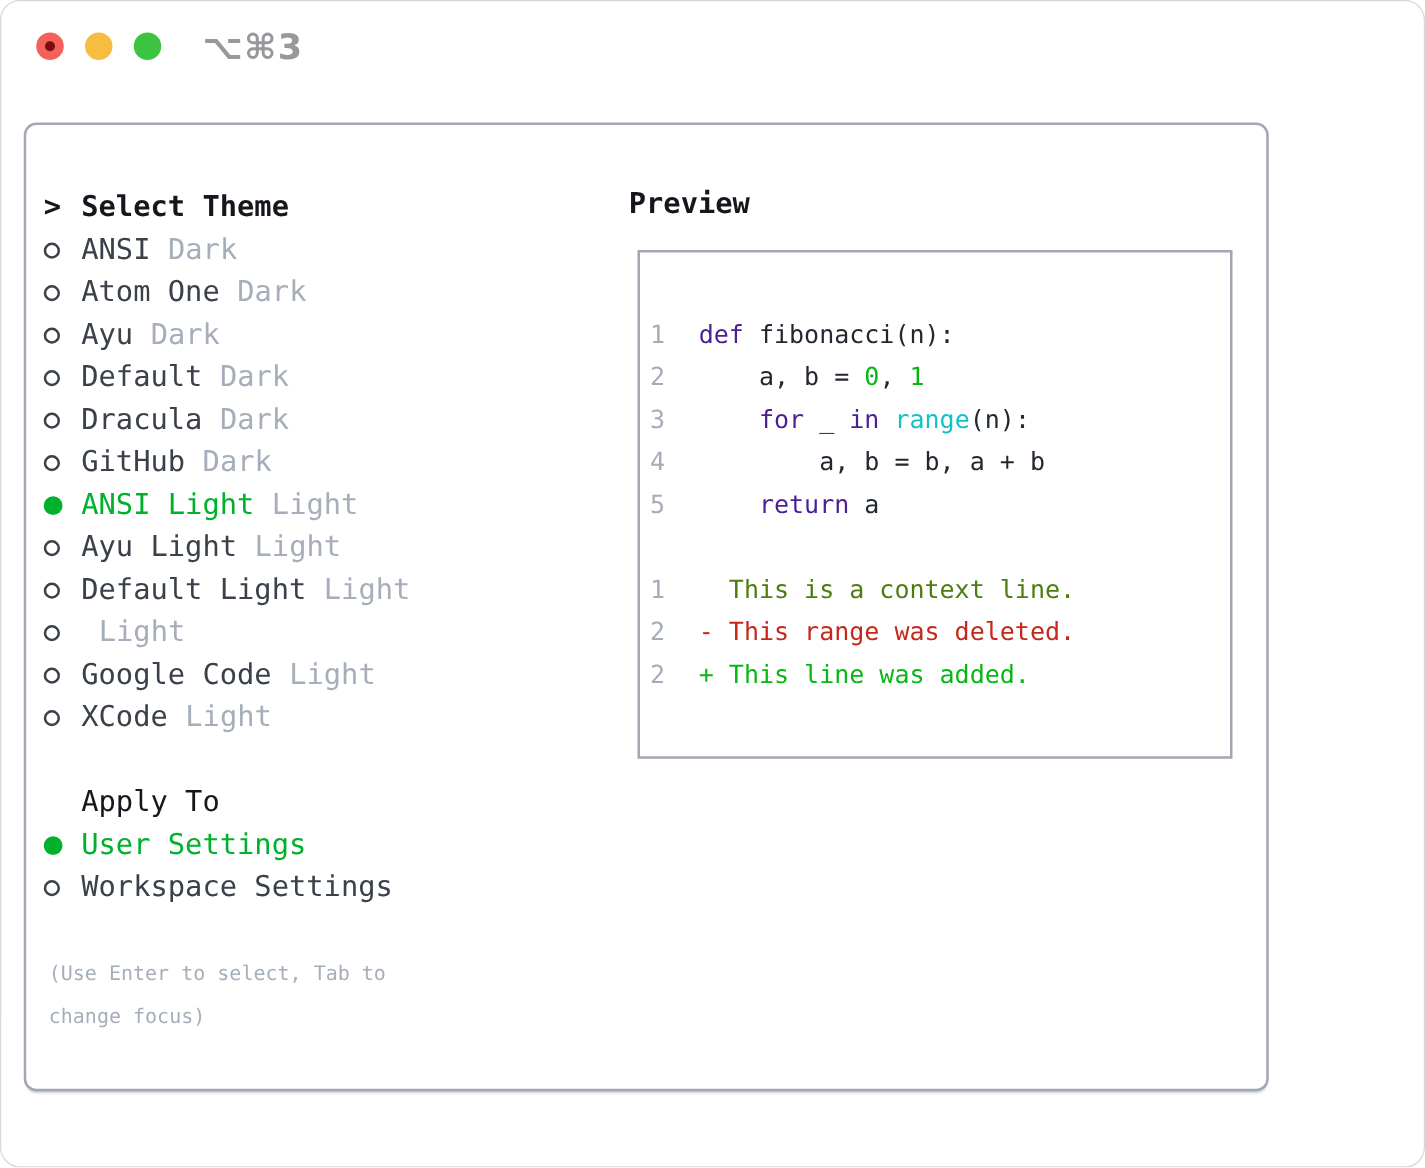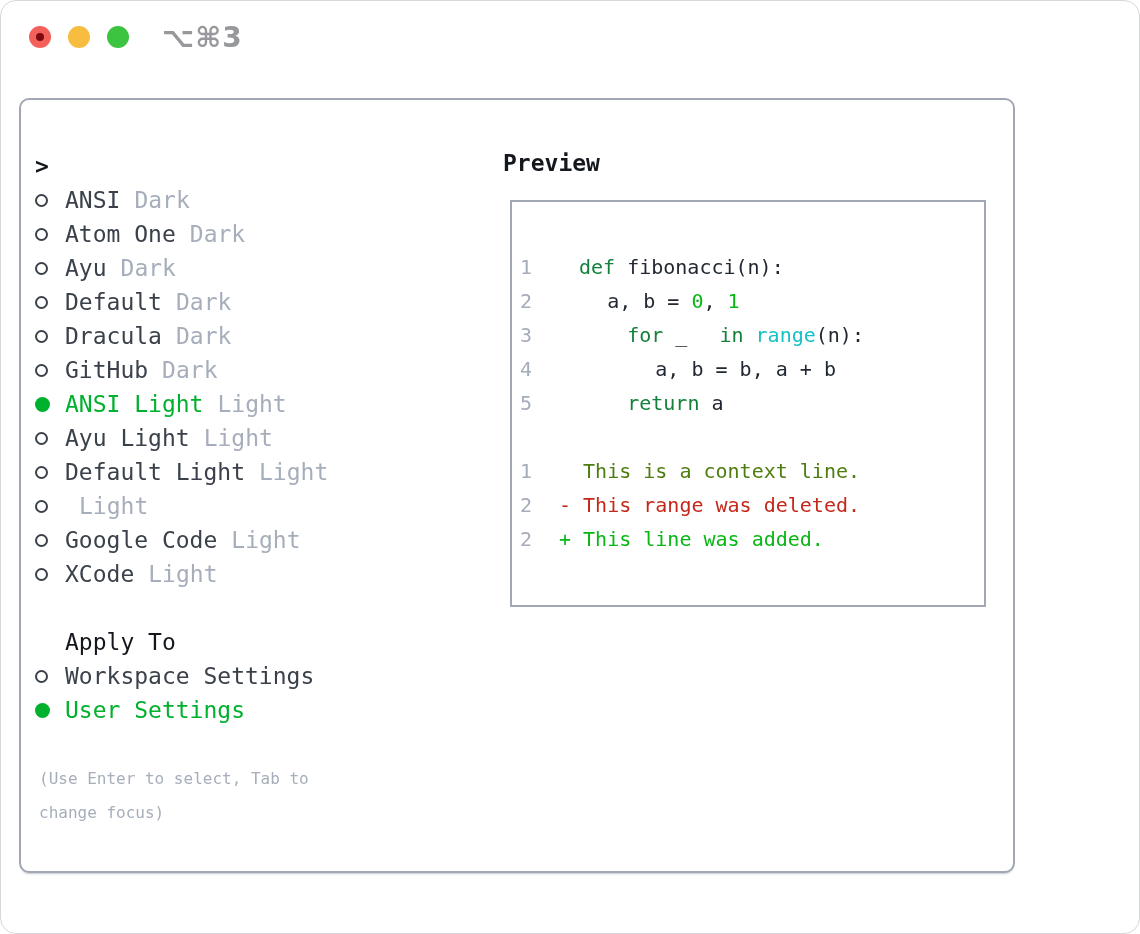--- a/index.html
+++ b/index.html
@@ -52,21 +52,21 @@
     font-weight:bold; font-size:23px; color:#14181d;
   }
   .preview-box {
     position:absolute; left:489px; top:100px; width:476px; height:407px;
     border:2px solid #a2a8b3; background:#ffffff;
   }
   #code-area { position:absolute; left:0; top:48px; right:0; }
   .cline { display:flex; height:34px; align-items:center; font-size:20px; white-space:pre; }
   .ln { flex:0 0 47px; width:47px; padding-left:8px; color:#a5adba; }
   .c-fg    { color:#222831; }
-  .c-blue  { color:#15803d;margin-left:20px; }
+  .c-blue  { color:#4c1d95; }
   .c-green { color:#09b714; }
   .c-cyan  { color:#14c2c6; }
   .c-red   { color:#c5281a; }
   .c-gray  { color:#4d7c0f; }
 </style>
 </head>
 <body>
 
 <div class="screen">
 
@@ -77,20 +77,21 @@
     <span class="light yellow"></span>
     <span class="light green"></span>
   </div>
   <span class="shortcut">⌥⌘3</span>
 
   <div class="main-box">
 
     <div class="left-col">
       <div class="row">
         <span class="marker prefix">&gt;</span>
+        <span class="title">Select Theme</span>
       </div>
       <div id="theme-list">
           <div class="row item"><span class="marker"><span class="circle"></span></span><span class="name">ANSI</span><span class="badge">Dark</span></div>
           <div class="row item"><span class="marker"><span class="circle"></span></span><span class="name">Atom One</span><span class="badge">Dark</span></div>
           <div class="row item"><span class="marker"><span class="circle"></span></span><span class="name">Ayu</span><span class="badge">Dark</span></div>
           <div class="row item"><span class="marker"><span class="circle"></span></span><span class="name">Default</span><span class="badge">Dark</span></div>
           <div class="row item"><span class="marker"><span class="circle"></span></span><span class="name">Dracula</span><span class="badge">Dark</span></div>
           <div class="row item"><span class="marker"><span class="circle"></span></span><span class="name">GitHub</span><span class="badge">Dark</span></div>
           <div class="row item selected"><span class="marker"><span class="dot"></span></span><span class="name">ANSI Light</span><span class="badge">Light</span></div>
           <div class="row item"><span class="marker"><span class="circle"></span></span><span class="name">Ayu Light</span><span class="badge">Light</span></div>
@@ -98,22 +99,22 @@
           <div class="row item"><span class="marker"><span class="circle"></span></span><span class="badge">Light</span></div>
           <div class="row item"><span class="marker"><span class="circle"></span></span><span class="name">Google Code</span><span class="badge">Light</span></div>
           <div class="row item"><span class="marker"><span class="circle"></span></span><span class="name">XCode</span><span class="badge">Light</span></div>
         </div>
       <div class="spacer"></div>
       <div class="row">
         <span class="marker"></span>
         <span class="title2">Apply To</span>
       </div>
       <div id="apply-list">
+          <div class="row item selected"><span class="marker"><span class="dot"></span></span><span class="name">User Settings</span></div>
           <div class="row item"><span class="marker"><span class="circle"></span></span><span class="name">Workspace Settings</span></div>
-          <div class="row item selected"><span class="marker"><span class="dot"></span></span><span class="name">User Settings</span></div>
         </div>
       <div class="spacer"></div>
       <div id="help-lines">
           <div class="help-line">(Use Enter to select, Tab to</div>
           <div class="help-line">change focus)</div>
         </div>
     </div>
 
     <div class="preview-label">Preview</div>
 

